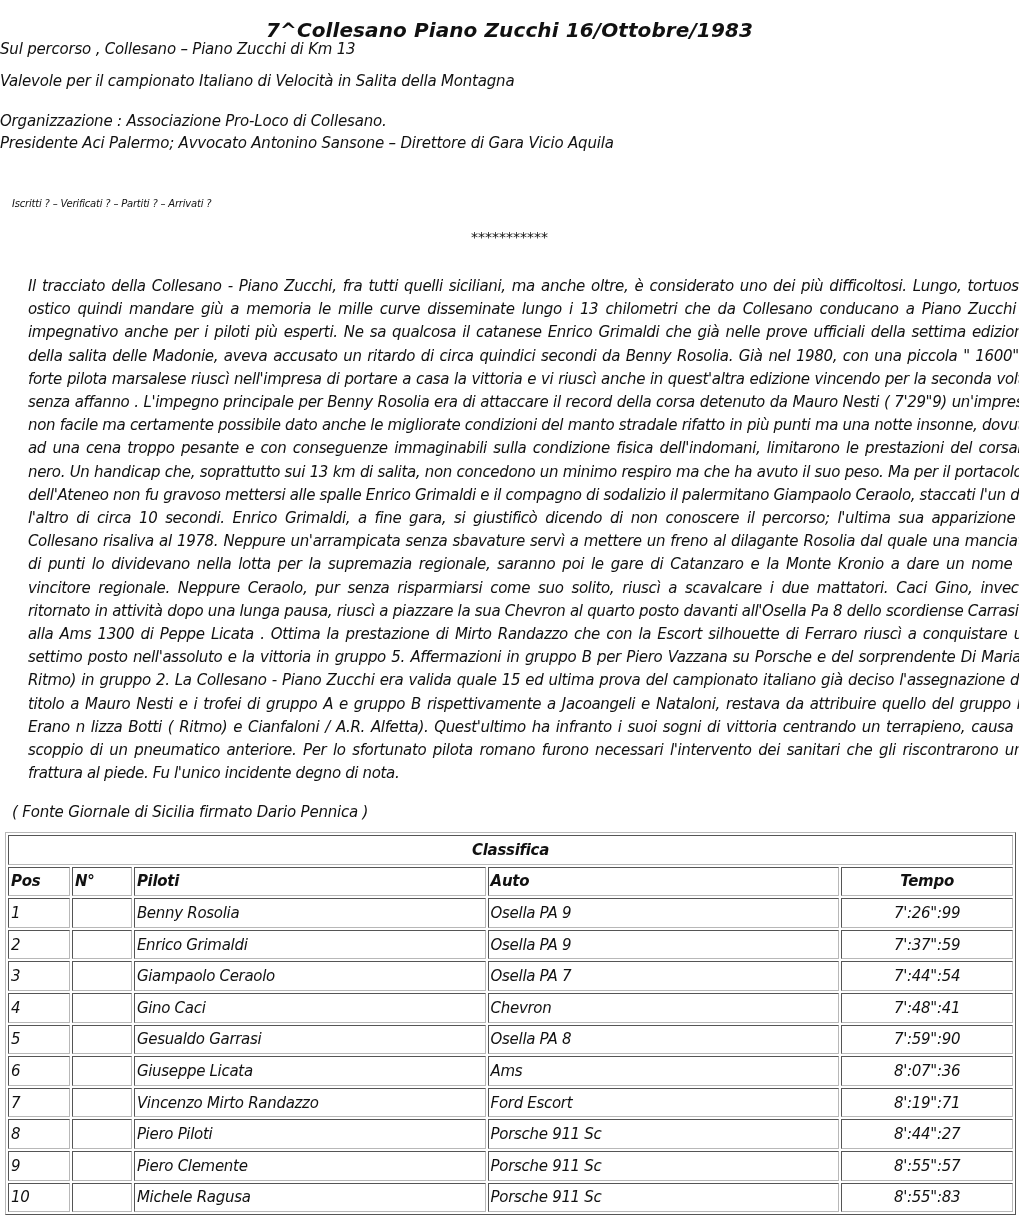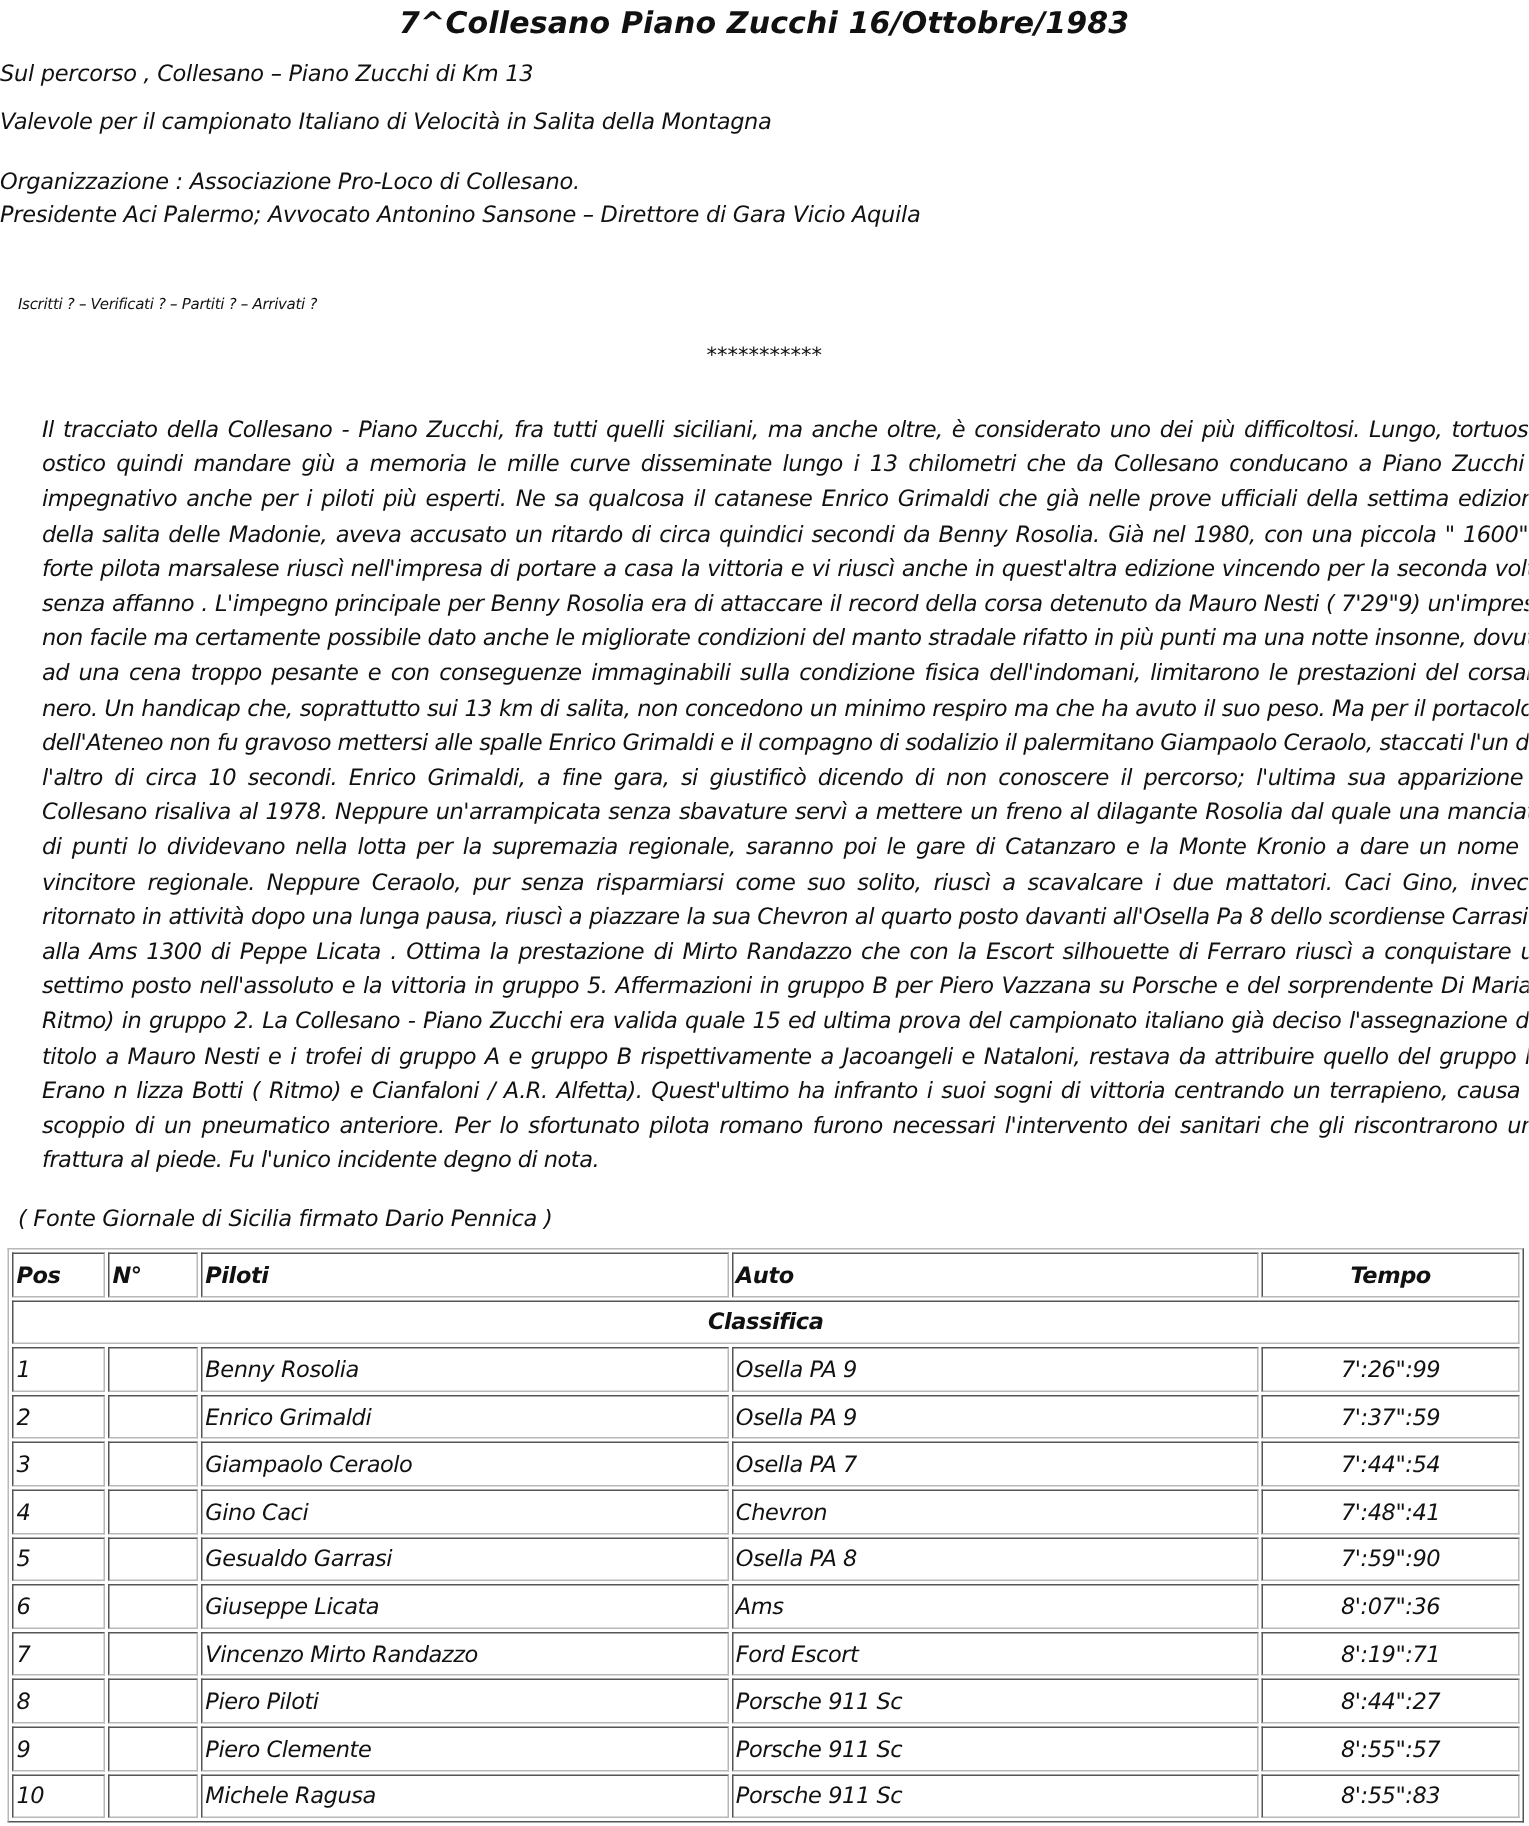--- a/index.html
+++ b/index.html
@@ -15,21 +15,21 @@
       font-style: italic;
       color: #111111;
     }
     .page {
       position: relative;
       width: 1019px;
     }
     .title {
       position: absolute;
       left: 0; width: 1019px;
-      top: 3px;
+      top: 18px;
       text-align: center;
       font-size: 20px;
       font-weight: bold;
       letter-spacing: 0.1px;
     }
     .subline {
       position: absolute;
       left: 0; width: 1019px;
       font-size: 15px;
       letter-spacing: -0.2px;
@@ -113,29 +113,29 @@
   <div class="iscritti">Iscritti ? – Verificati ? – Partiti ? – Arrivati ?</div>
   <div class="stars">***********</div>
 
   <p class="article">Il tracciato della Collesano - Piano Zucchi, fra tutti quelli siciliani, ma anche oltre, è considerato uno dei più difficoltosi. Lungo, tortuoso, ostico quindi mandare giù a memoria le mille curve disseminate lungo i 13 chilometri che da Collesano conducano a Piano Zucchi è impegnativo anche per i piloti più esperti. Ne sa qualcosa il catanese Enrico Grimaldi che già nelle prove ufficiali della settima edizione della salita delle Madonie, aveva accusato un ritardo di circa quindici secondi da Benny Rosolia. Già nel 1980, con una piccola " 1600" il forte pilota marsalese riuscì nell'impresa di portare a casa la vittoria e vi riuscì anche in quest'altra edizione vincendo per la seconda volta senza affanno . L'impegno principale per Benny Rosolia era di attaccare il record della corsa detenuto da Mauro Nesti ( 7'29"9) un'impresa non facile ma certamente possibile dato anche le migliorate condizioni del manto stradale rifatto in più punti ma una notte insonne, dovuta ad una cena troppo pesante e con conseguenze immaginabili sulla condizione fisica dell'indomani, limitarono le prestazioni del corsaro nero. Un handicap che, soprattutto sui 13 km di salita, non concedono un minimo respiro ma che ha avuto il suo peso. Ma per il portacolori dell'Ateneo non fu gravoso mettersi alle spalle Enrico Grimaldi e il compagno di sodalizio il palermitano Giampaolo Ceraolo, staccati l'un dal l'altro di circa 10 secondi. Enrico Grimaldi, a fine gara, si giustificò dicendo di non conoscere il percorso; l'ultima sua apparizione a Collesano risaliva al 1978. Neppure un'arrampicata senza sbavature servì a mettere un freno al dilagante Rosolia dal quale una manciata di punti lo dividevano nella lotta per la supremazia regionale, saranno poi le gare di Catanzaro e la Monte Kronio a dare un nome al vincitore regionale. Neppure Ceraolo, pur senza risparmiarsi come suo solito, riuscì a scavalcare i due mattatori. Caci Gino, invece, ritornato in attività dopo una lunga pausa, riuscì a piazzare la sua Chevron al quarto posto davanti all'Osella Pa 8 dello scordiense Carrasi e alla Ams 1300 di Peppe Licata . Ottima la prestazione di Mirto Randazzo che con la Escort silhouette di Ferraro riuscì a conquistare un settimo posto nell'assoluto e la vittoria in gruppo 5. Affermazioni in gruppo B per Piero Vazzana su Porsche e del sorprendente Di Maria ( Ritmo) in gruppo 2. La Collesano - Piano Zucchi era valida quale 15 ed ultima prova del campionato italiano già deciso l'assegnazione del titolo a Mauro Nesti e i trofei di gruppo A e gruppo B rispettivamente a Jacoangeli e Nataloni, restava da attribuire quello del gruppo N. Erano n lizza Botti ( Ritmo) e Cianfaloni / A.R. Alfetta). Quest'ultimo ha infranto i suoi sogni di vittoria centrando un terrapieno, causa lo scoppio di un pneumatico anteriore. Per lo sfortunato pilota romano furono necessari l'intervento dei sanitari che gli riscontrarono una frattura al piede. Fu l'unico incidente degno di nota.</p>
 
   <div class="source">( Fonte Giornale di Sicilia firmato Dario Pennica )</div>
 
   <table class="results">
     <tbody id="results-body">
       <tr>
+        <td colspan="5" class="caption-cell">Classifica</td>
+      </tr>
+      <tr>
         <td class="hdr c-pos">Pos</td>
         <td class="hdr c-num">N°</td>
         <td class="hdr c-pil">Piloti</td>
         <td class="hdr c-auto">Auto</td>
         <td class="hdr c-tempo">Tempo</td>
       </tr>
-      <tr>
-        <td colspan="5" class="caption-cell">Classifica</td>
-      </tr>
     <tr>
           <td class="c-pos">1</td>
           <td class="c-num"></td>
           <td class="c-pil">Benny Rosolia</td>
           <td class="c-auto">Osella PA 9</td>
           <td class="c-tempo">7':26":99</td>
         </tr>
         <tr>
           <td class="c-pos">2</td>
           <td class="c-num"></td>

